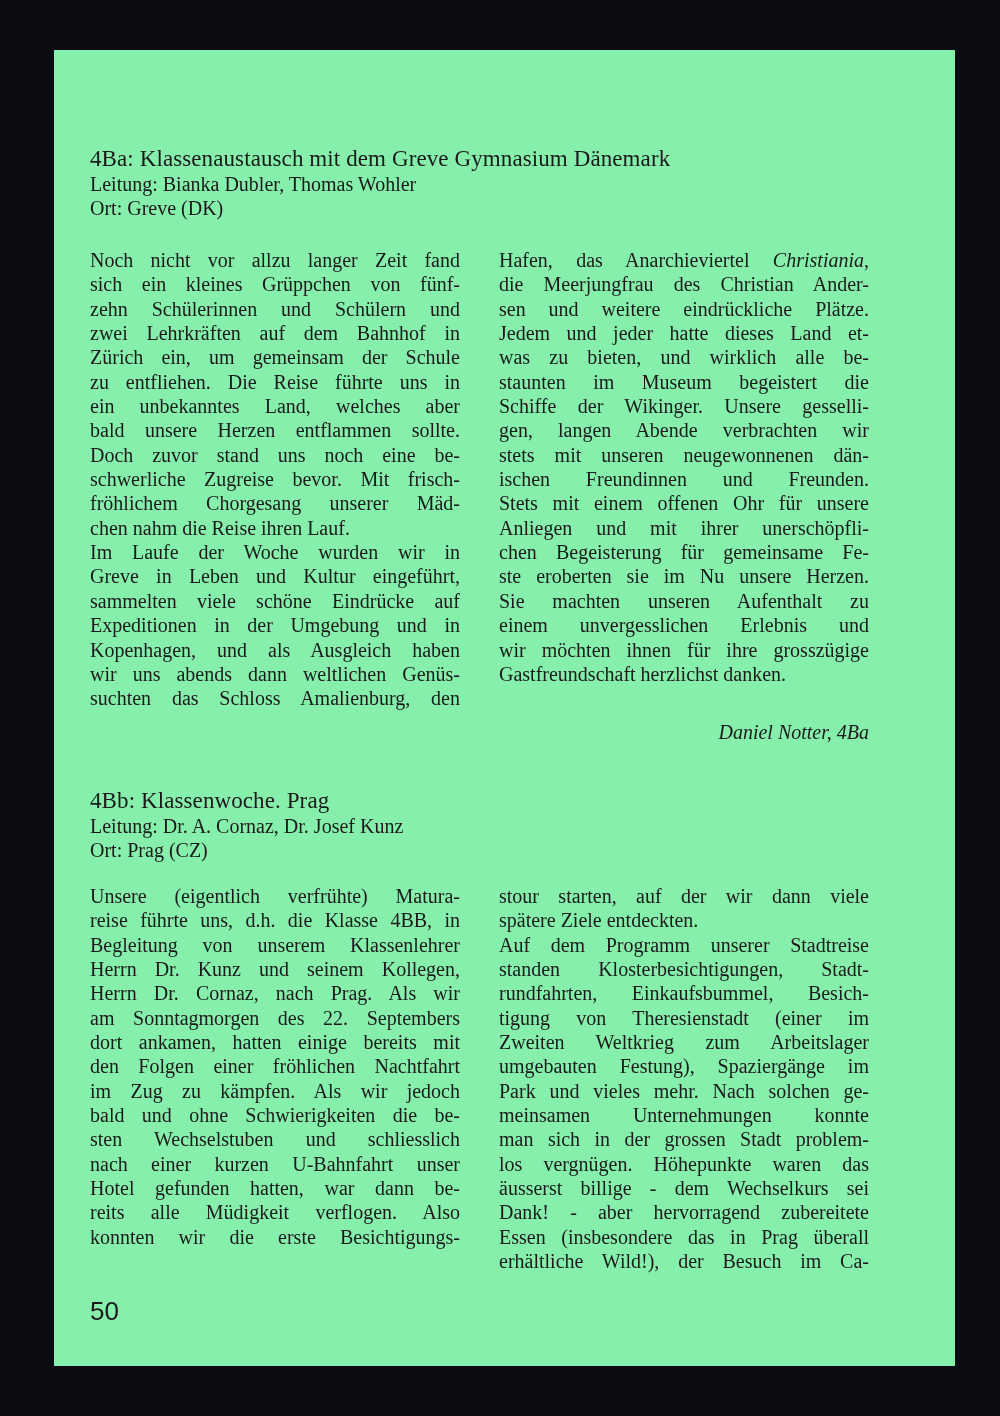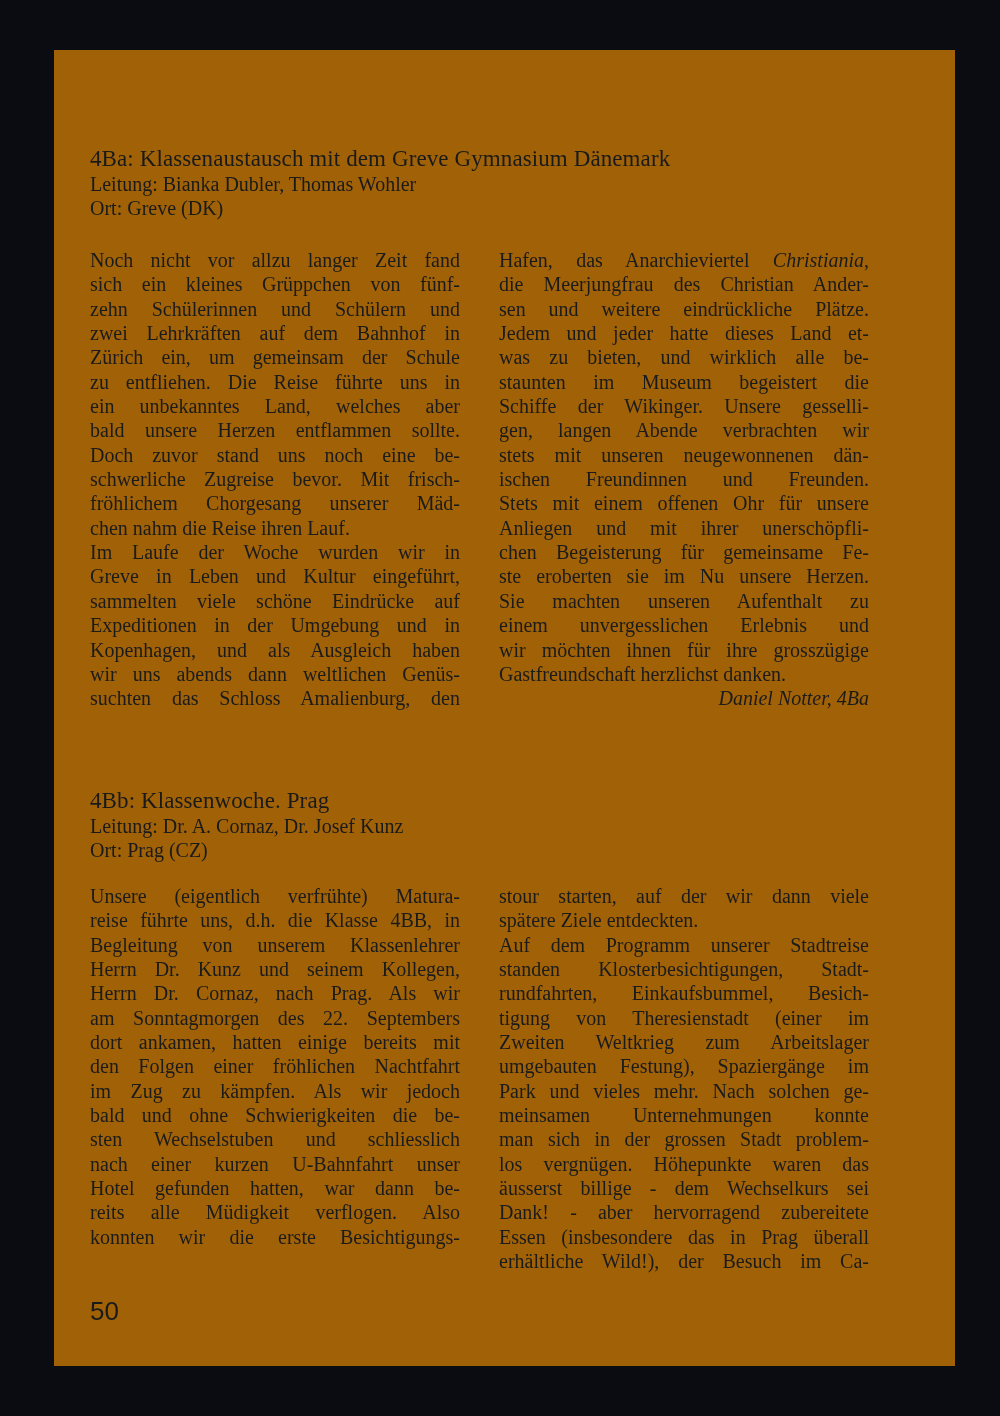--- a/index.html
+++ b/index.html
@@ -6,21 +6,21 @@
   body {
     width: 1000px; height: 1416px;
     background: #0b0c12;
     position: relative;
     overflow: hidden;
   }
   .page {
     position: absolute;
     left: 54px; top: 50px;
     width: 901px; height: 1316px;
-    background: #a16207;
+    background: #86efac;
   }
   .section-head {
     position: absolute;
     left: 36px;
     font-family: "Liberation Sans", sans-serif;
     color: #1a1a1a;
   }
   .title {
     font-family: "Liberation Serif", serif;
     font-size: 23px;
@@ -43,21 +43,21 @@
     color: #1b1b1b;
   }
   .col .ln {
     display: block;
     text-align: justify;
     text-align-last: justify;
     white-space: nowrap;
     height: 24.35px;
   }
   .col .ln.last { text-align-last: left; }
-  .col .ln.right { text-align: center; text-align-last: right; }
+  .col .ln.right { text-align: center; text-align-last: right; margin-top: 34px; }
   .col .ln i { font-style: italic; }
   .col1 { left: 36px; }
   .col2 { left: 445px; }
   .page-number {
     position: absolute;
     left: 36px; top: 1246px;
     font-family: "Liberation Sans", sans-serif;
     font-size: 26px;
     color: #1a1a1a;
   }

